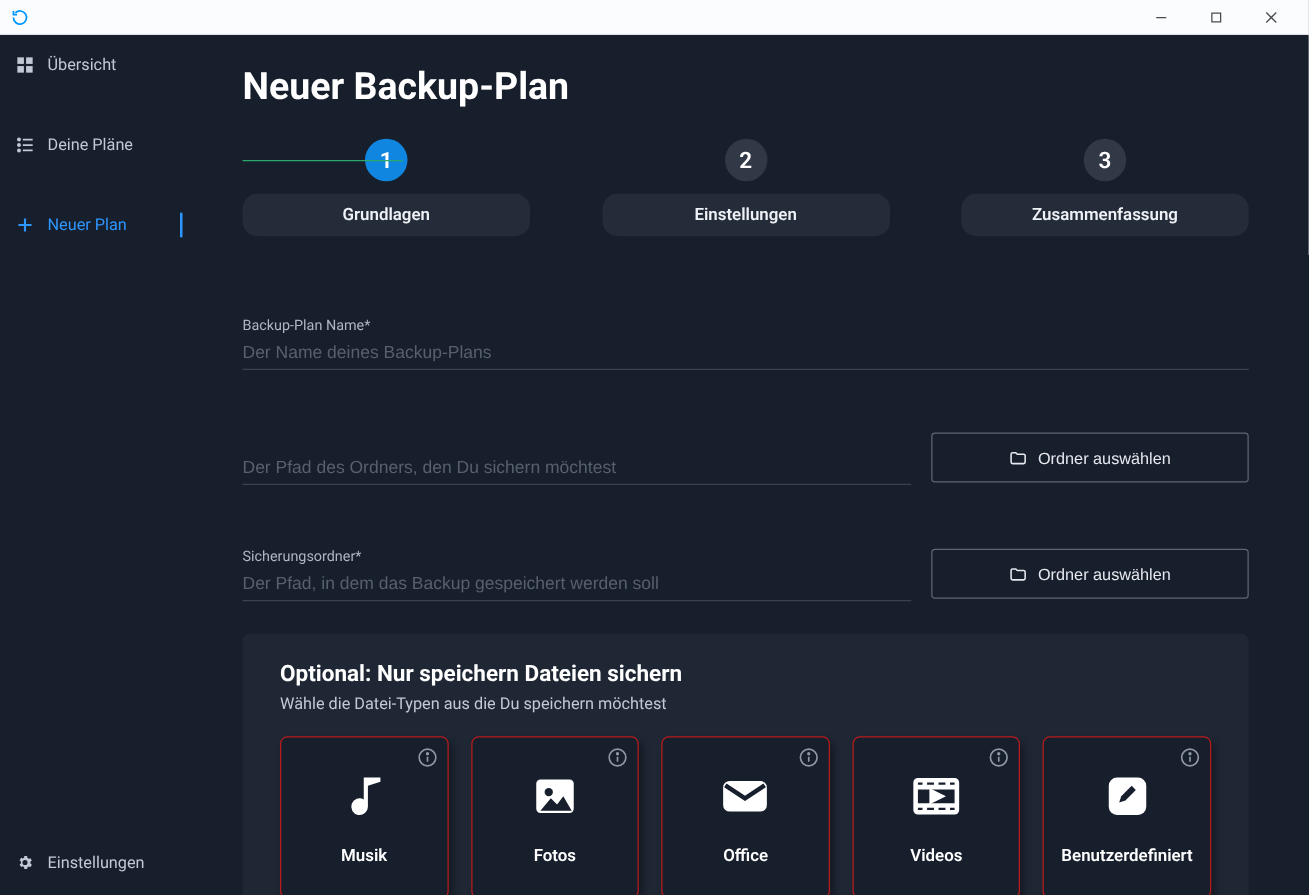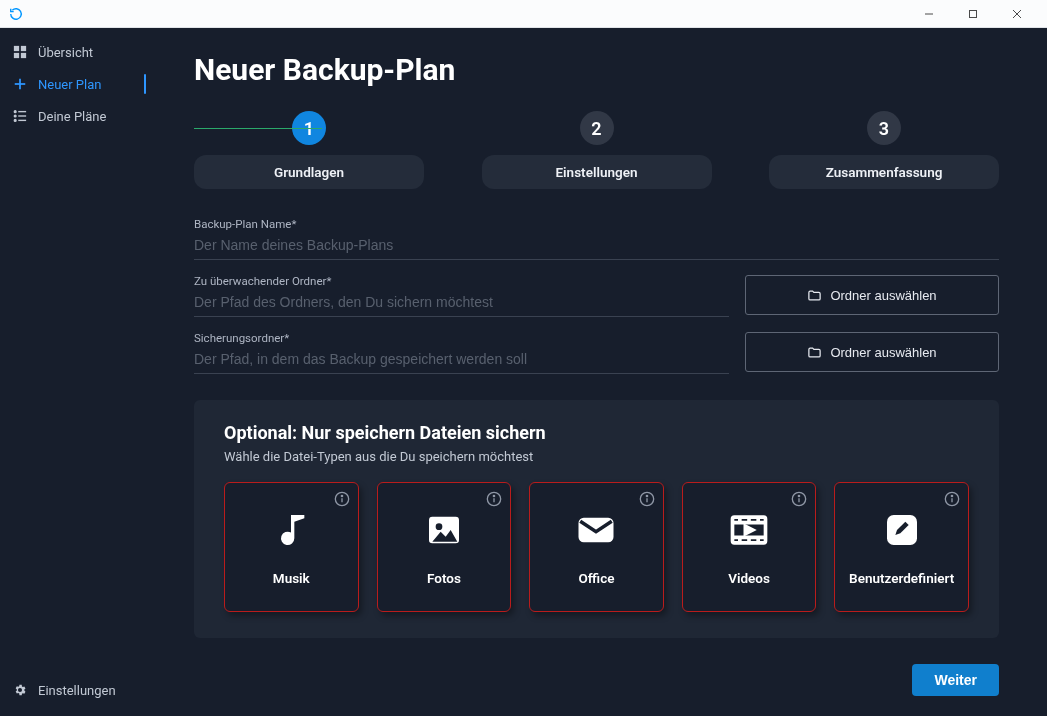--- a/index.html
+++ b/index.html
@@ -39,20 +39,21 @@
     height: calc(716px - 28px);
     background: #171e2c;
   }
   
   .sidebar {
     width: 146px;
     background: #171e2c;
     display: flex;
     flex-direction: column;
     padding-top: 8px;
+    gap: 32px;
   }
   .sidebar-item {
     display: flex; align-items: center;
     height: 32px;
     padding: 0 12px;
     gap: 10px;
     font-size: 13px;
     color: #c2c9d4;
     cursor: pointer;
     position: relative;
@@ -109,21 +110,21 @@
   .step-circle.idle { background: #313846; color: #fff; }
   .step-label-box {
     width: 230px; height: 34px;
     background: #242c3a;
     border-radius: 12px;
     display: flex; align-items: center; justify-content: center;
     font-size: 13.5px; font-weight: 600;
     color: #eef1f6;
   }
   
-  .field { margin-bottom: 14px; }
+  .field { margin-bottom: 14px; margin-top: 36px; }
   .field-row { display: flex; align-items: flex-end; gap: 16px; }
   .field-col { flex: 1; }
   .field-label {
     font-size: 11.5px;
     color: #aeb5c3;
     margin-bottom: 2px;
   }
   .field-input {
     width: 100%;
     background: transparent;
@@ -255,42 +256,42 @@
       <span class="sidebar-icon">
         <svg width="14" height="14" viewBox="0 0 16 16" fill="currentColor">
             <rect x="1" y="1" width="6" height="6"></rect>
             <rect x="9" y="1" width="6" height="6"></rect>
             <rect x="1" y="9" width="6" height="6"></rect>
             <rect x="9" y="9" width="6" height="6"></rect>
           </svg>
       </span>
       <span>Übersicht</span>
     </div>
-    <div class="sidebar-item active">
-      <span class="sidebar-icon">
-        <svg width="14" height="14" viewBox="0 0 16 16" fill="none" stroke="currentColor" stroke-width="2">
-            <line x1="8" y1="2" x2="8" y2="14"></line>
-            <line x1="2" y1="8" x2="14" y2="8"></line>
-          </svg>
-      </span>
-      <span>Neuer Plan</span>
-    </div>
     <div class="sidebar-item">
       <span class="sidebar-icon">
         <svg width="14" height="14" viewBox="0 0 16 16" fill="none" stroke="currentColor" stroke-width="1.6">
             <circle cx="2.5" cy="3" r="1" fill="currentColor"></circle>
             <line x1="6" y1="3" x2="15" y2="3"></line>
             <circle cx="2.5" cy="8" r="1" fill="currentColor"></circle>
             <line x1="6" y1="8" x2="15" y2="8"></line>
             <circle cx="2.5" cy="13" r="1" fill="currentColor"></circle>
             <line x1="6" y1="13" x2="15" y2="13"></line>
           </svg>
       </span>
       <span>Deine Pläne</span>
     </div>
+    <div class="sidebar-item active">
+      <span class="sidebar-icon">
+        <svg width="14" height="14" viewBox="0 0 16 16" fill="none" stroke="currentColor" stroke-width="2">
+            <line x1="8" y1="2" x2="8" y2="14"></line>
+            <line x1="2" y1="8" x2="14" y2="8"></line>
+          </svg>
+      </span>
+      <span>Neuer Plan</span>
+    </div>
     <div class="sidebar-spacer"></div>
     <div class="sidebar-item" style="margin-bottom:10px;">
       <span class="sidebar-icon">
         <svg width="14" height="14" viewBox="0 0 24 24" fill="currentColor">
             <path d="M19.4 13a7.8 7.8 0 0 0 0-2l2-1.6-2-3.4-2.4.9a7.7 7.7 0 0 0-1.7-1L15 3h-4l-.3 2.5a7.7 7.7 0 0 0-1.7 1l-2.4-.9-2 3.4L6.6 11a7.8 7.8 0 0 0 0 2l-2 1.6 2 3.4 2.4-.9c.5.4 1.1.8 1.7 1L11 21h4l.3-2.5c.6-.2 1.2-.6 1.7-1l2.4.9 2-3.4zM12 15.5A3.5 3.5 0 1 1 15.5 12 3.5 3.5 0 0 1 12 15.5z"></path>
           </svg>
       </span>
       <span>Einstellungen</span>
     </div>
   </div>
@@ -315,21 +316,20 @@
     </div>
 
     <div class="field">
       <div class="field-label">Backup-Plan Name*</div>
       <input class="field-input" placeholder="Der Name deines Backup-Plans" style="">
     </div>
 
     <div class="field">
       <div class="field-row">
         <div class="field-col">
-          <div class="field-label">Zu überwachender Ordner*</div>
           <input class="field-input" placeholder="Der Pfad des Ordners, den Du sichern möchtest" style="">
         </div>
         <button class="folder-btn">
           <span>
             <svg width="15" height="15" viewBox="0 0 24 24" fill="none" stroke="currentColor" stroke-width="2">
                 <path d="M3 7a2 2 0 0 1 2-2h4l2 2h8a2 2 0 0 1 2 2v8a2 2 0 0 1-2 2H5a2 2 0 0 1-2-2z"></path>
               </svg>
           </span>
           <span>Ordner auswählen</span>
         </button>

